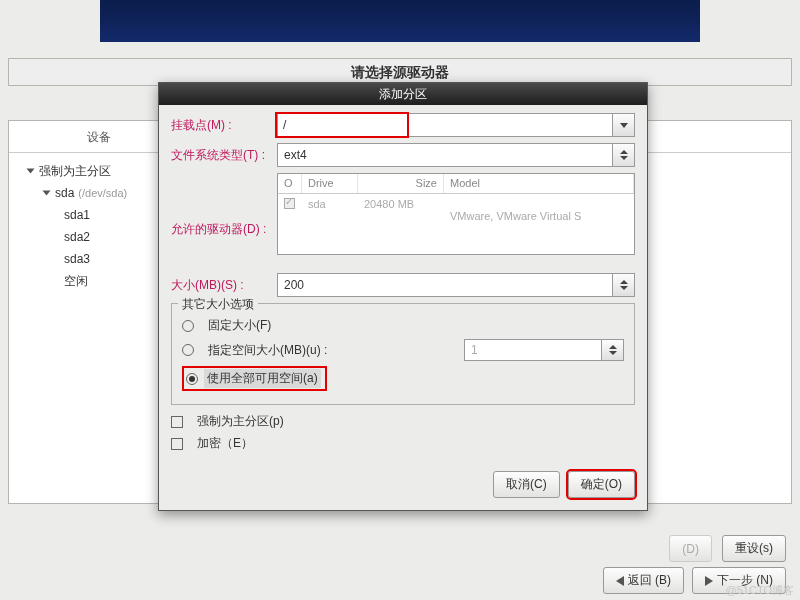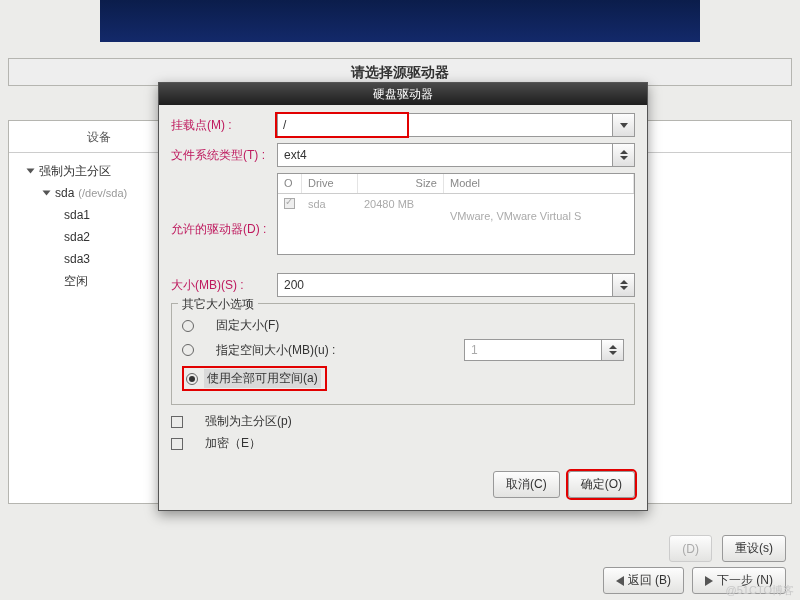--- a/index.html
+++ b/index.html
@@ -90,21 +90,21 @@
   .dh0{width:24px;} .dh1{width:56px;} .dh2{width:86px;text-align:right;} .dh3{flex:1;border-right:none;}
   .drow { display:flex; font-size:11px; color:#aaa;}
   .drow div{ padding:4px 6px;}
   .dr0{width:24px;} .dr1{width:56px;} .dr2{width:86px;} .dr3{flex:1;margin-top:12px;}
   .chk { width:11px;height:11px;border:1px solid #aaa;background:#eee;display:inline-block;position:relative;}
   .chk::after{content:"✓";position:absolute;top:-3px;left:0;font-size:10px;color:#aaa;}
   .fieldset {
     border:1px solid #b0b0aa; padding: 8px 10px 8px 10px; margin-top:4px; position:relative;
   }
   .fieldset .legend { position:absolute; top:-8px; left:6px; background:#ececea; padding:0 4px; font-size:12px;}
-  .radio-row, .check-row { display:flex; align-items:center; margin:5px 0; gap:22px;}
+  .radio-row, .check-row { display:flex; align-items:center; margin:5px 0; gap:14px;}
   .radio {width:12px;height:12px;border:1px solid #666;border-radius:50%;display:inline-flex;align-items:center;justify-content:center;}
   .radio.sel::after{content:"";width:6px;height:6px;border-radius:50%;background:#333;}
   .cbox {width:12px;height:12px;border:1px solid #666;display:inline-block;}
   .sizefield {flex:1; margin-left:auto; width:160px; max-width:160px;}
   .sizefield .combo{height:22px;}
   .disabled .val{color:#aaa;}
   .dlg-foot { display:flex; justify-content:flex-end; gap:8px; padding:4px 12px 12px;}
   .hl-red { outline: 2px solid #e20000; outline-offset: 0; }
   .hl-red-wrap { border: 2px solid #e20000; padding:1px 4px 1px 2px; display:inline-flex; align-items:center; gap:6px;text-align:right;}
   .watermark { position:absolute; bottom:2px; right:6px; color:#c8c8c8; font-size:11px;}
@@ -153,21 +153,21 @@
       <span class="arrowL"></span>
       <span>返回 (B)</span>
     </div>
   <div class="btn">
       <span class="arrowR"></span>
       <span>下一步 (N)</span>
     </div>
 </div>
 
 <div class="dialog">
-  <div class="dlg-title">硬盘驱动器</div>
+  <div class="dlg-title">添加分区</div>
   <div class="dlg-body">
 
     <div class="row">
       <div class="lbl">挂载点(M) :</div>
       <div class="combo">
         <div class="val hl-red" style="height:100%;display:flex;align-items:center;margin:-1px;padding:0 6px;flex:0 0 130px">/</div>
         <div class="val" style="flex:1"></div>
         <div class="cbtn">
             <span class="chev"></span>
           </div>

